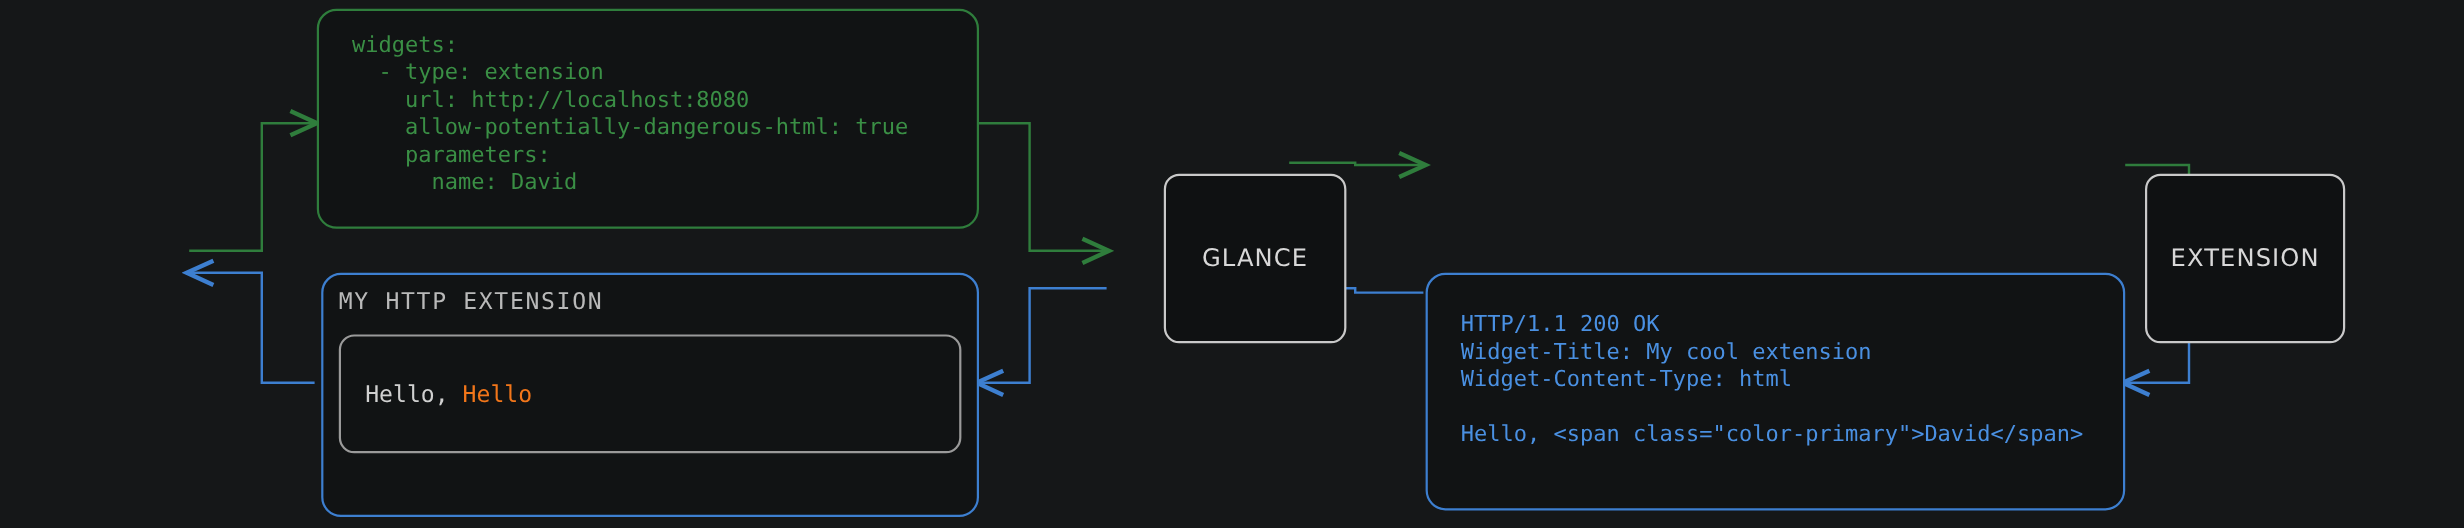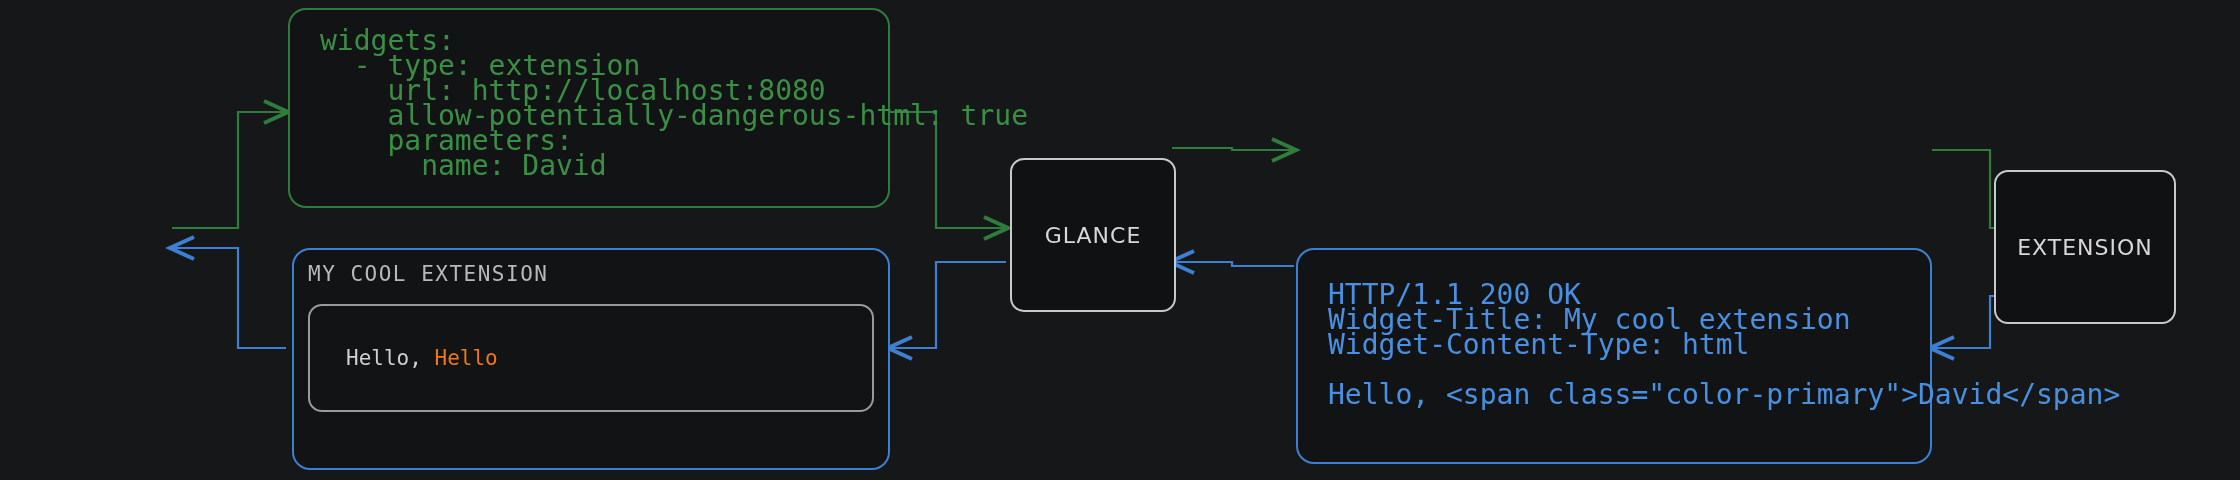--- a/index.html
+++ b/index.html
@@ -44,21 +44,21 @@
     position: absolute;
     border-radius: 18px;
     background: #111314;
     box-sizing: border-box;
     padding: 18px 30px;
   }
   .panel.green { border: 2px solid #2f7d3c; }
   .panel.blue  { border: 2px solid #3d7fd0; }
   .code {
     font-family: "DejaVu Sans Mono", monospace;
-    font-size: 28px;
+    font-size: 20px;
     line-height: 25px;
     white-space: pre;
     margin: 0;
   }
   .code.green { color: #3a8f45; }
   .code.blue  { color: #4a90e2; }
 
   
   .widget-title {
     font-family: "DejaVu Sans Mono", monospace;
@@ -67,21 +67,21 @@
     letter-spacing: 1.5px;
     margin: 12px 0 0 14px;
   }
   .widget-body {
     margin: 18px 14px 0 14px;
     border: 2px solid #9a9a9a;
     border-radius: 14px;
     height: 108px;
     display: flex;
     align-items: center;
-    padding-left: 36px;
+    padding-left: 22px;
     box-sizing: border-box;
   }
   .widget-text {
     font-family: "DejaVu Sans Mono", monospace;
     font-size: 21px;
     color: #d0d0d0;
     white-space: pre;
   }
   .accent { color: #f2761a; }
 </style>
@@ -111,25 +111,25 @@
     <path d="M2050,296 L1990,296 L1990,348 L1932,348" fill="none" stroke="#3d7fd0" stroke-width="2.2" marker-end="url(#arrow-blue)"></path>
 
     <path d="M1294,266 L1232,266 L1232,262 L1172,262" fill="none" stroke="#3d7fd0" stroke-width="2.2" marker-end="url(#arrow-blue)"></path>
 
     <path d="M1006,262 L936,262 L936,348 L890,348" fill="none" stroke="#3d7fd0" stroke-width="2.2" marker-end="url(#arrow-blue)"></path>
 
     <path d="M286,348 L238,348 L238,248 L172,248" fill="none" stroke="#3d7fd0" stroke-width="2.2" marker-end="url(#arrow-blue)"></path>
   </svg>
 
 
-  <div class="node" style="left:1010px; top:158px; width:162px; height:150px;">
+  <div class="node" style="left:1058px; top:158px; width:162px; height:150px;">
     <span>GLANCE</span>
   </div>
 
-  <div class="node" style="left:1994px; top:158px; width:178px; height:150px;margin-top:12px;">
+  <div class="node" style="left:1950px; top:158px; width:178px; height:150px;">
     <span>EXTENSION</span>
   </div>
 
   <div class="panel green" style="left:288px; top:8px; width:602px; height:200px;">
     <pre class="code green">widgets:
   - type: extension
     url: http://localhost:8080
     allow-potentially-dangerous-html: true
     parameters:
       name: David</pre>
@@ -138,20 +138,20 @@
 
   <div class="panel blue" style="left:1296px; top:248px; width:636px; height:216px; padding-top:32px;">
     <pre class="code blue">HTTP/1.1 200 OK
 Widget-Title: My cool extension
 Widget-Content-Type: html
 
 Hello, &lt;span class="color-primary"&gt;David&lt;/span&gt;</pre>
   </div>
 
   <div class="panel blue" style="left:292px; top:248px; width:598px; height:222px; padding:0;">
-    <div class="widget-title">MY COOL EXTENSION</div>
+    <div class="widget-title">MY HTTP EXTENSION</div>
     <div class="widget-body">
       <span class="widget-text">Hello, </span>
         <span class="widget-text accent">Hello</span>
     </div>
   </div>
 
 </div>
 
 </body></html>

